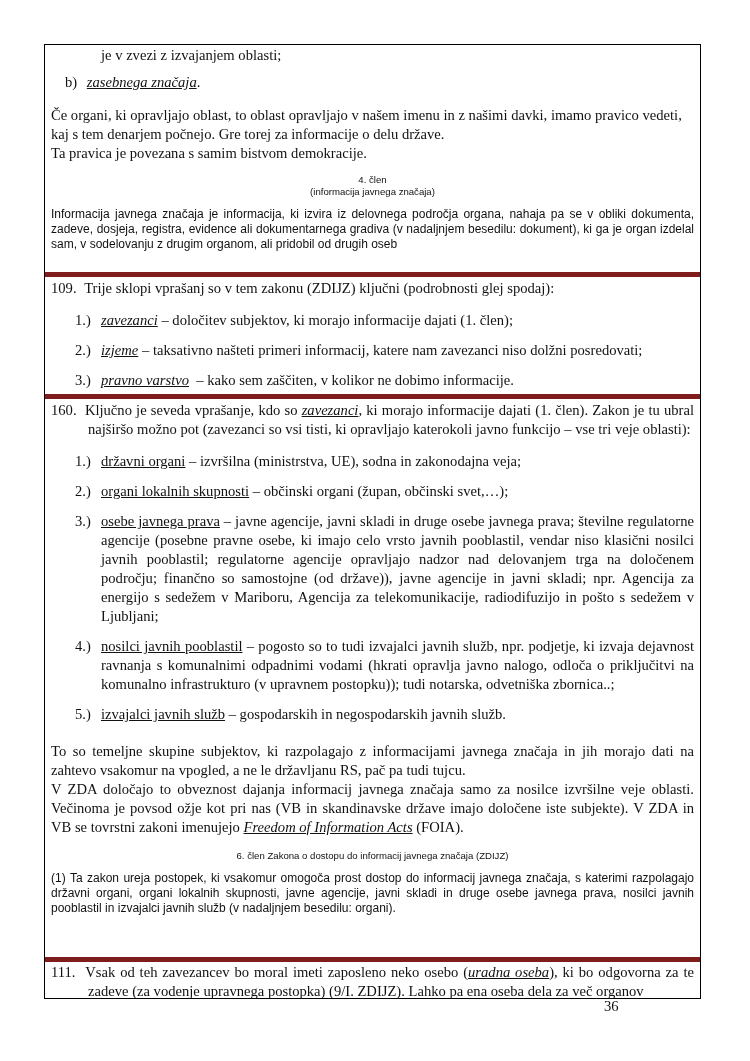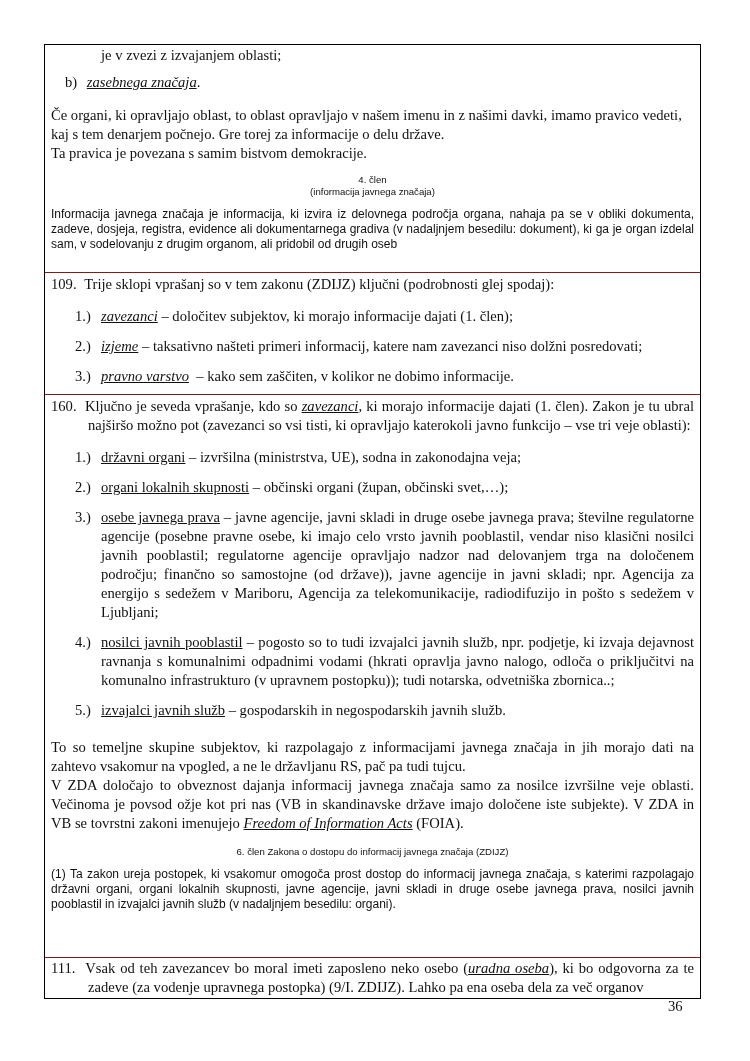--- a/index.html
+++ b/index.html
@@ -4,37 +4,37 @@
 <style>
   html, body { margin: 0; padding: 0; background: #ffffff; }
   body { width: 750px; height: 1061px; position: relative; overflow: hidden; color: #111; }
   .serif { font-family: "Liberation Serif", "DejaVu Serif", serif; }
   .sans { font-family: "Liberation Sans", "DejaVu Sans", sans-serif; }
 
   .frame {
     position: absolute; left: 44px; top: 44px; width: 657px;
     border: 1px solid #000; box-sizing: border-box;
   }
-  .cell { border-top: 1px solid #7f1d1d; padding: 0 6px; box-sizing: border-box; position: relative; }
+  .cell { border-top: 5px solid #7f1d1d; padding: 0 6px; box-sizing: border-box; position: relative; }
   .cell:first-child { border-top: none; }
 
   .p { font-size: 14.6px; line-height: 19px; margin: 0; }
   .j { text-align: justify; }
   .u { text-decoration: underline; }
   .bu { font-weight: normal; font-style: italic; text-decoration: underline; }
 
   .quote-title { font-size: 9.6px; line-height: 12px; text-align: center; margin: 0; }
   .quote-body { font-size: 12px; line-height: 15px; text-align: justify; margin: 0; }
   .hang { padding-left: 37px; text-indent: -37px; }
 
   .list-item { display: flex; margin-left: 24px; }
   .list-item .ln { flex: 0 0 26px; }
   .list-item .lt { flex: 1; }
 
-  .page-number { position: absolute; left: 668px; top: 998px; font-size: 14.6px; }
+  .page-number { position: absolute; left: 604px; top: 998px; font-size: 14.6px; }
 </style>
 </head>
 <body>
 
 <div class="frame serif">
 
   <div class="cell" style="height:227px;">
     <p class="p" style="padding-left:50px; padding-top:1px;">je v zvezi z izvajanjem oblasti;</p>
     <p class="p" style="padding-left:14px; margin-top:8px;">
       <span>b)</span>

